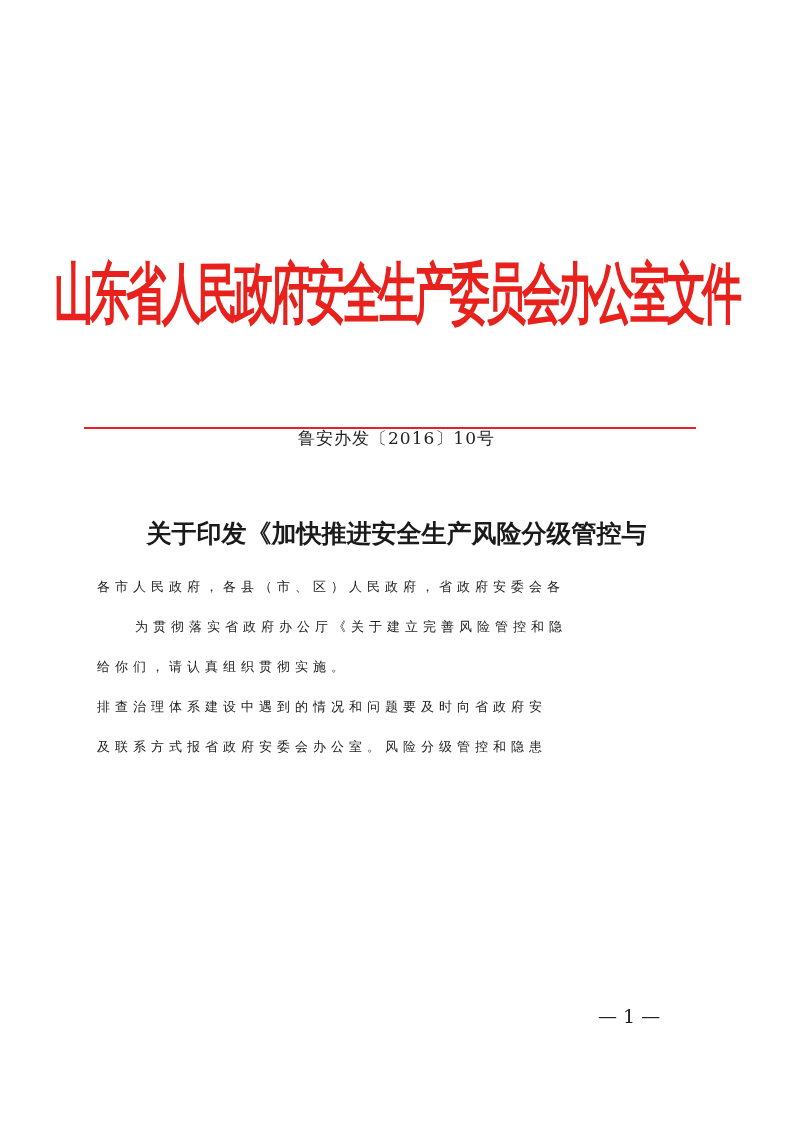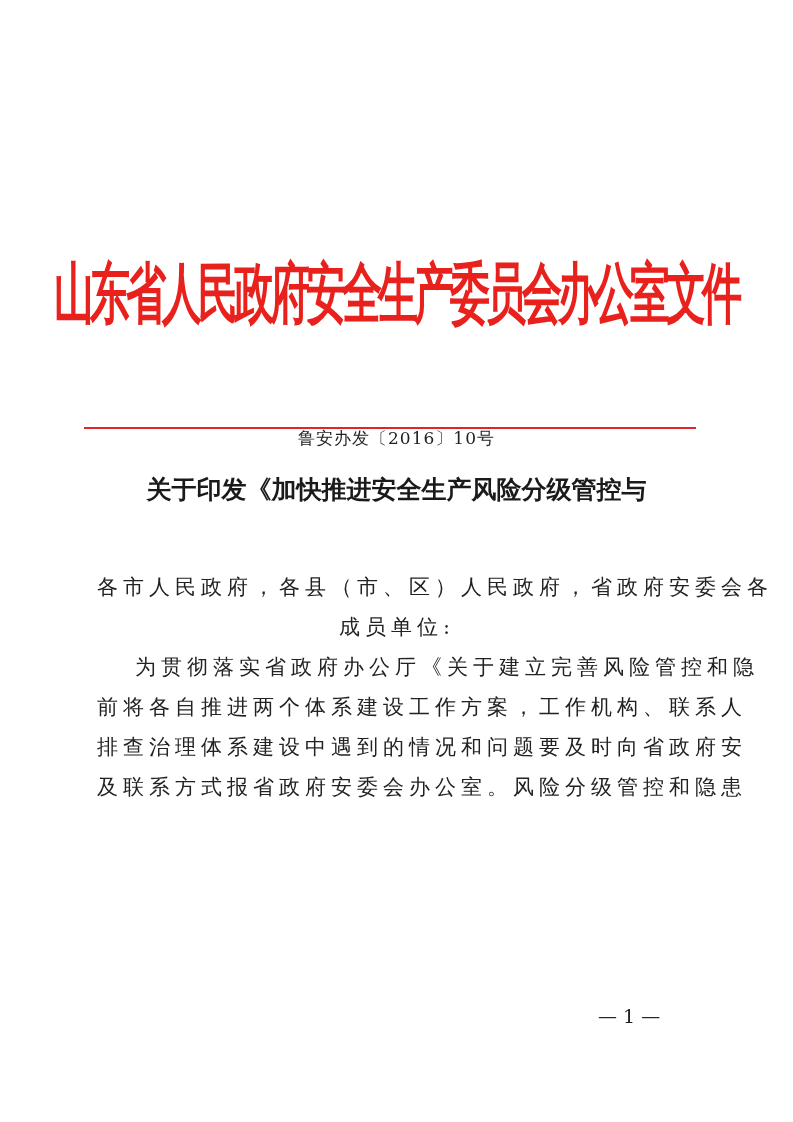--- a/index.html
+++ b/index.html
@@ -64,30 +64,29 @@
       left: 80px;
       width: 633px;
       top: 470px;
       text-align: center;
       font-size: 25px;
       font-weight: bold;
       line-height: 40px;
       color: #1a1a1a;
       letter-spacing: 0px;
     }
-    .title .line { display: block; white-space: nowrap; }
+    .title .line { display: block; white-space: nowrap; margin-top: 44px; }
     .body-text {
       position: absolute;
       left: 97px;
       width: 600px;
       top: 567px;
-      font-size: 21px;
+      font-size: 13px;
       line-height: 40px;
       color: #222;
-      text-align: center;
     }
     .body-text .line {
       display: block;
       white-space: nowrap;
       letter-spacing: 5px;
       height: 40px;
     }
     .body-text .indent { padding-left: 38px; }
     .page-number {
       position: absolute;
@@ -108,24 +107,23 @@
   <div class="doc-number">鲁安办发〔2016〕10号</div>
 
   <div class="red-rule"></div>
 
   <div class="title">
     <span class="line">关于印发《加快推进安全生产风险分级管控与</span>
   </div>
 
   <div class="body-text">
     <span class="line">各市人民政府，各县（市、区）人民政府，省政府安委会各</span>
-    <span class="line">成员单位:</span>
 
     <span class="line indent">为贯彻落实省政府办公厅《关于建立完善风险管控和隐</span>
+    <span class="line">给你们，请认真组织贯彻实施。</span>
 
-    <span class="line">前将各自推进两个体系建设工作方案，工作机构、联系人</span>
     <span class="line">排查治理体系建设中遇到的情况和问题要及时向省政府安</span>
     <span class="line">及联系方式报省政府安委会办公室。风险分级管控和隐患</span>
   </div>
 
   <div class="page-number">— 1 —</div>
 
 </div>
 
 </body></html>

